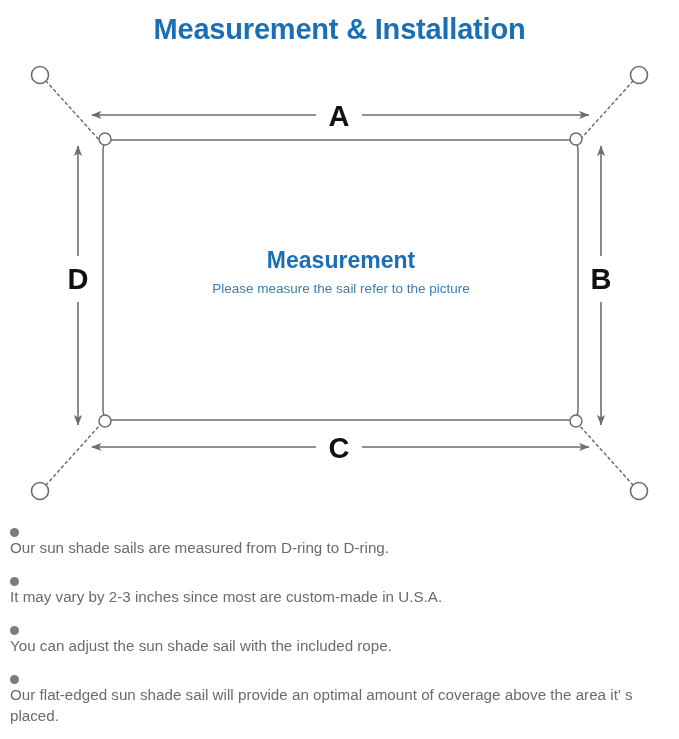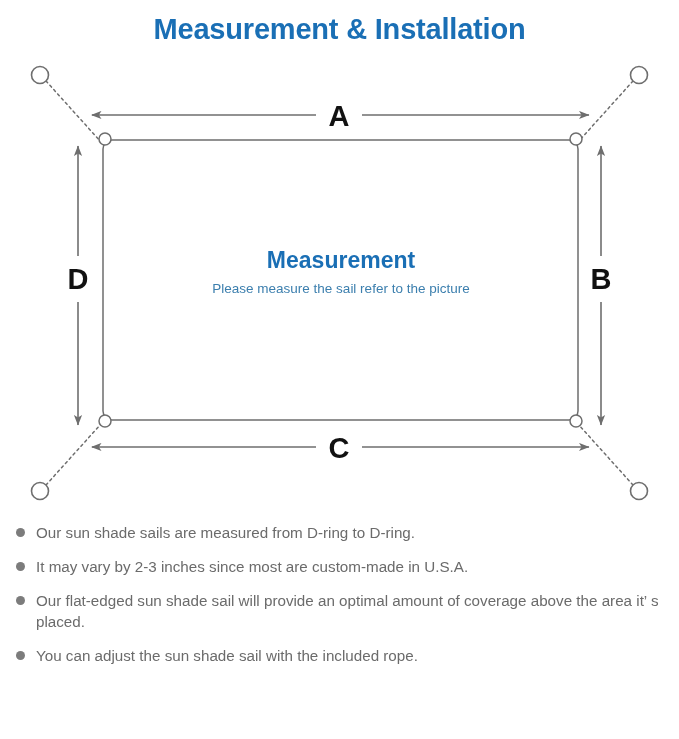--- a/index.html
+++ b/index.html
@@ -73,22 +73,23 @@
   .notes {
     position: absolute;
     left: 0;
     top: 522px;
     width: 679px;
   }
   .note {
     position: relative;
     display: flex;
     align-items: flex-start;
-    padding: 0 18px 0 16px;
+    padding: 0 18px 0 10px;
     margin-bottom: 13px;
+    flex-direction: column;
   }
   .note-bullet {
     flex: 0 0 auto;
     width: 9px;
     height: 9px;
     border-radius: 50%;
     background: #7c7c7c;
     margin-top: 6px;
     margin-right: 11px;
   }
@@ -174,21 +175,21 @@
     <div class="note">
       <span class="note-bullet"></span>
       <span class="note-text">Our sun shade sails are measured from D-ring to D-ring.</span>
     </div>
     <div class="note">
       <span class="note-bullet"></span>
       <span class="note-text">It may vary by 2-3 inches since most are custom-made in U.S.A.</span>
     </div>
     <div class="note">
       <span class="note-bullet"></span>
-      <span class="note-text">Our flat-edged sun shade sail will provide an optimal amount of coverage above the area it’ s placed.</span>
+      <span class="note-text">You can adjust the sun shade sail with the included rope.</span>
     </div>
     <div class="note">
       <span class="note-bullet"></span>
-      <span class="note-text">You can adjust the sun shade sail with the included rope.</span>
+      <span class="note-text">Our flat-edged sun shade sail will provide an optimal amount of coverage above the area it’ s placed.</span>
     </div>
   </div>
 
 </div>
 
 </body></html>

